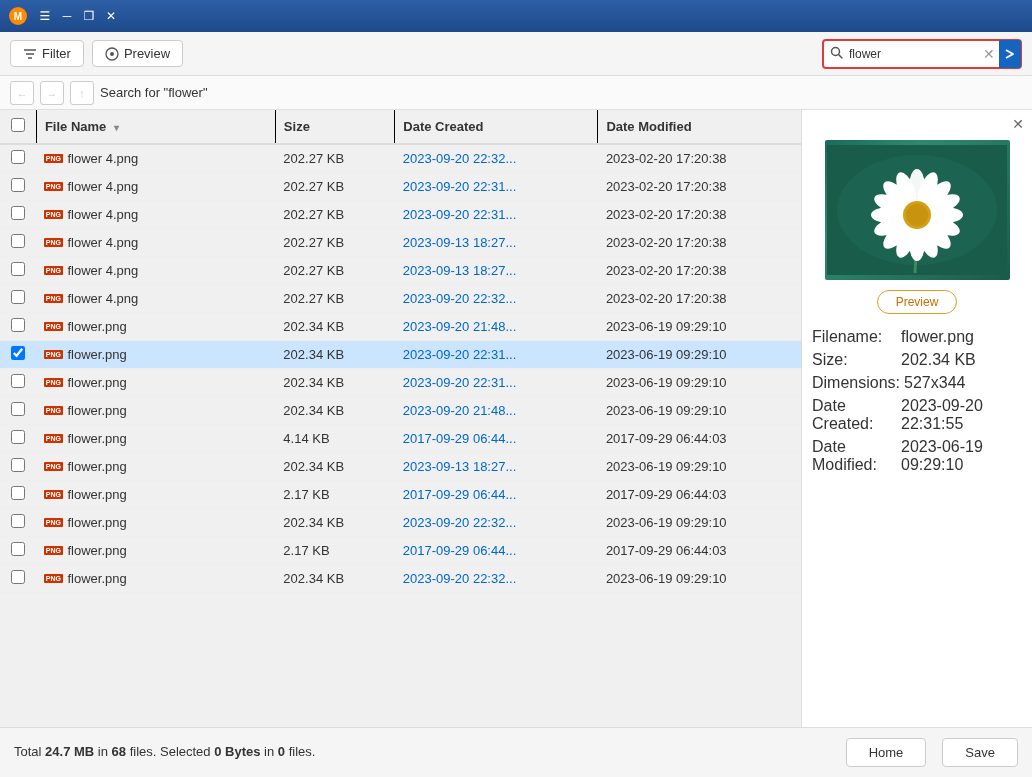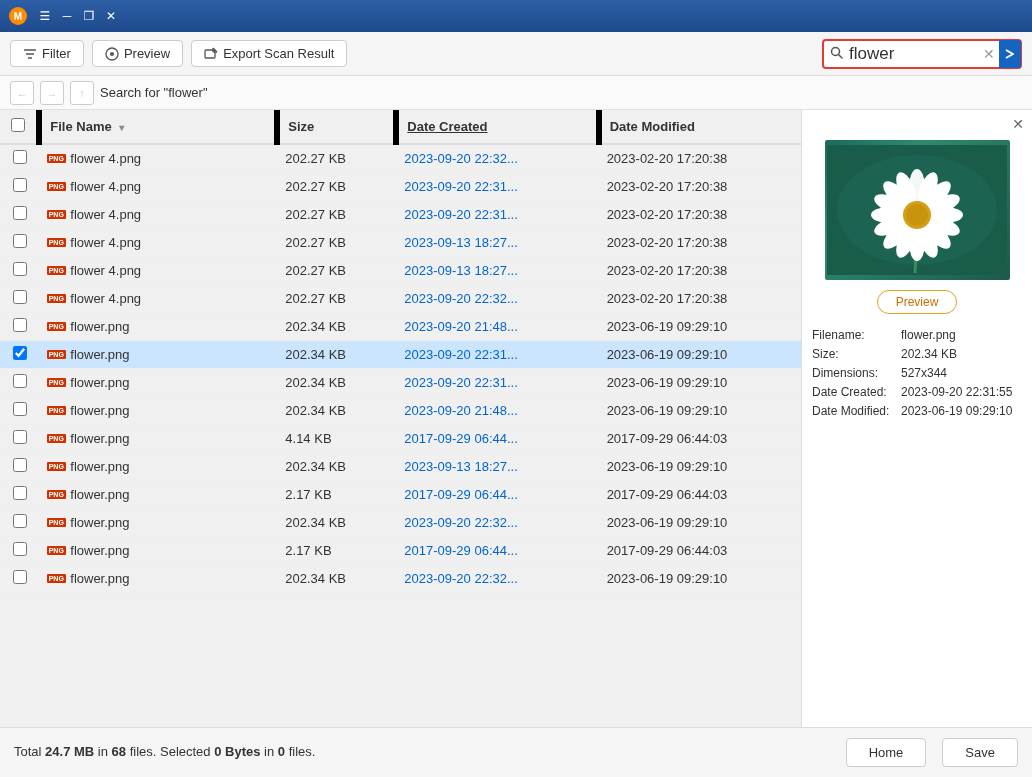--- a/index.html
+++ b/index.html
@@ -84,21 +84,21 @@
       height: 30px;
       width: 200px;
     }
     .search-icon-wrap {
       padding: 0 6px;
       color: #666;
     }
     .search-input {
       border: none;
       outline: none;
-      font-size: 17px;
+      font-size: 12px;
       width: 130px;
       color: #333;
     }
     .search-clear {
       padding: 0 4px;
       cursor: pointer;
       color: #999;
       font-size: 14px;
     }
     .search-go {
@@ -182,28 +182,28 @@
       position: sticky;
       top: 0;
       z-index: 1;
     }
     th {
       padding: 8px 8px;
       text-align: left;
       font-weight: 600;
       color: #333;
       font-size: 13px;
-      border-right: 6px solid #000000;
+      border-right: 1px solid #000000;
       white-space: nowrap;
     }
     th:last-child { border-right: none; }
     .th-checkbox { width: 30px; text-align: center; }
     .th-name { width: 200px; }
     .th-size { width: 100px; }
-    .th-created { width: 170px; text-decoration: underline; }
+    .th-created { width: 170px; }
     .th-modified { width: 170px; }
     .sort-icon { margin-left: 4px; color: #888; font-size: 10px; }
 
     tbody tr {
       border-bottom: 1px solid #eee;
       cursor: pointer;
       padding-left: 40px;
     }
     tbody tr.selected { background: #cce5ff; }
     td {
@@ -281,21 +281,21 @@
       border-radius: 12px;
       padding: 4px 18px;
       color: #c87000;
       font-size: 12px;
       background: white;
       cursor: pointer;
     }
 
     .file-details {
       margin-top: 14px;
-      font-size: 12px;
+      font-size: 16px;
     }
     .detail-row {
       display: flex;
       margin-bottom: 5px;
       gap: 4px;
     }
     .detail-label {
       color: #333;
       font-weight: 500;
       min-width: 85px;
@@ -376,29 +376,20 @@
       <line x1="5" y1="11" x2="9" y2="11" stroke="#555" stroke-width="1.5"></line>
     </svg>
     <span>Filter</span>
   </button>
   <button class="toolbar-btn">
     <svg width="14" height="14" viewBox="0 0 14 14">
       <circle cx="7" cy="7" r="6" fill="none" stroke="#555" stroke-width="1.3"></circle>
       <circle cx="7" cy="7" r="2" fill="#555"></circle>
     </svg>
     <span>Preview</span>
-  </button>
-  <button class="toolbar-btn">
-    <svg width="14" height="14" viewBox="0 0 14 14">
-      <rect x="1" y="3" width="10" height="8" rx="1" fill="none" stroke="#555" stroke-width="1.3"></rect>
-      <line x1="9" y1="1" x2="13" y2="5" stroke="#555" stroke-width="1.3"></line>
-      <line x1="9" y1="5" x2="13" y2="5" stroke="#555" stroke-width="1.3"></line>
-      <line x1="9" y1="1" x2="9" y2="5" stroke="#555" stroke-width="1.3"></line>
-    </svg>
-    <span>Export Scan Result</span>
   </button>
   <div class="toolbar-spacer"></div>
   <div class="search-box">
     <div class="search-icon-wrap">
       <svg width="13" height="13" viewBox="0 0 13 13">
         <circle cx="5.5" cy="5.5" r="4" fill="none" stroke="#555" stroke-width="1.5"></circle>
         <line x1="8.5" y1="8.5" x2="12" y2="12" stroke="#555" stroke-width="1.5" stroke-linecap="round"></line>
       </svg>
     </div>
     <input class="search-input" type="text" value="flower" style="">

